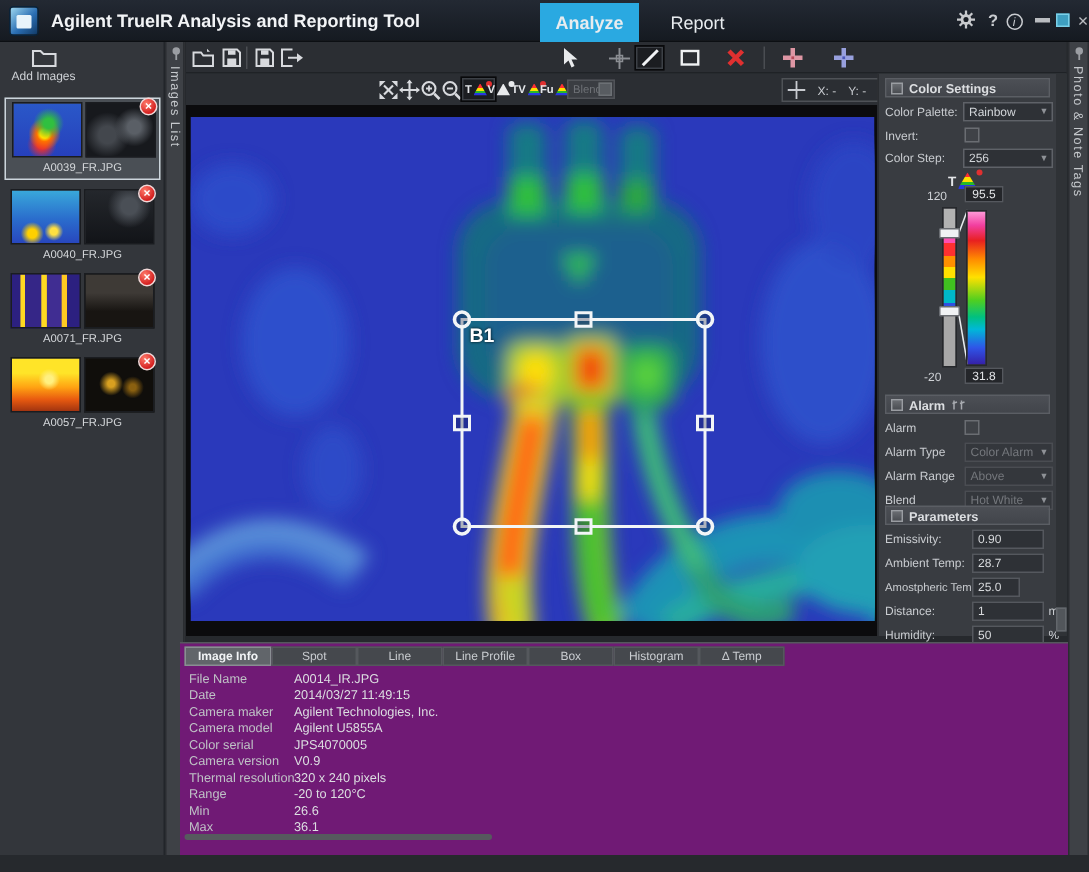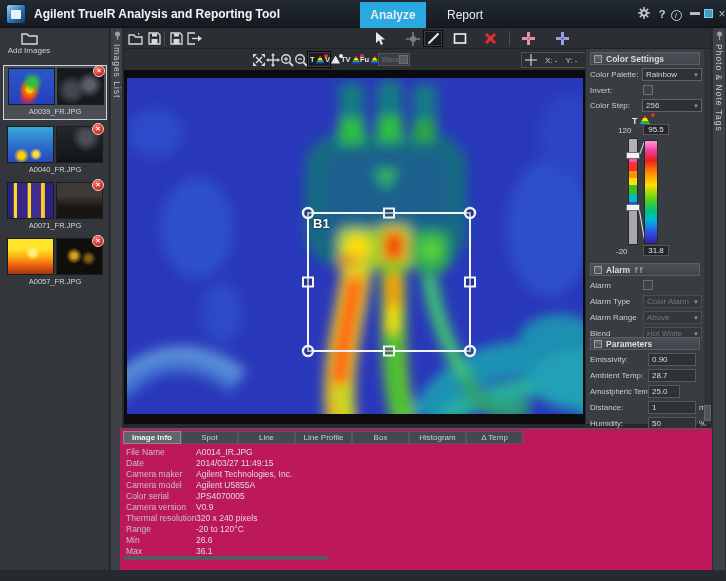--- a/index.html
+++ b/index.html
@@ -80,21 +80,21 @@
 
   
   .scale-lab { font-size:8px; color:#cfd2d6; }
   .scale-val { width:26px; height:11px; background:#24262a; border:1px solid #55585e; font-size:8px; color:#e2e4e7; text-align:center; line-height:10px; }
   .slider-track { left:42px; top:89px; width:10px; height:107px; background:linear-gradient(180deg,#b2b2b2 0 16%,#ff4fb0 16% 22%,#ff3030 22% 30%,#ff9000 30% 37%,#ffe000 37% 44%,#40c020 44% 52%,#00b8c8 52% 60%,#2f50e0 60% 66%,#a8a8a8 66% 100%); border:1px solid #26282c; }
   .slider-handle { left:40px; width:14px; height:7px; background:#f0f2f4; border:1px solid #6a6d72; border-radius:1px; }
   .rainbow-bar { left:58px; top:91px; width:14px; height:104px; border:1px solid #26282c;
     background:linear-gradient(180deg,#ff9ad8 0%,#f23fa0 9%,#e82020 19%,#ff8a00 31%,#ffe000 43%,#50cf20 58%,#00c080 69%,#00b8d8 77%,#2f55e8 89%,#3520a8 100%); }
 
   
-  .bottom-panel { left:120px; top:428px; width:592px; height:142px; background:#be185d; border-top:1px solid #55585d; }
+  .bottom-panel { left:120px; top:428px; width:592px; height:142px; background:#701a75; border-top:1px solid #55585d; }
   .btab { top:2px; height:13px; background:#45484d; border:1px solid #55585d; font-size:8px; color:#c9ccd0; text-align:center; line-height:11px; }
   .btab.active { background:#61656a; border-color:#8a8e93; color:#f2f4f6; font-weight:bold; }
   .irow-l { left:6px; font-size:8.5px; color:#bfc2c6; white-space:nowrap; }
   .irow-v { left:76px; font-size:8.5px; color:#dcdee1; white-space:nowrap; }
   .hscroll { left:3px; top:127px; width:205px; height:4px; background:#56595e; border-radius:2px; }
   .bottom-edge { left:0; top:570px; width:726px; height:11px; background:#26292d; }
 </style>
 </head>
 <body>
 

